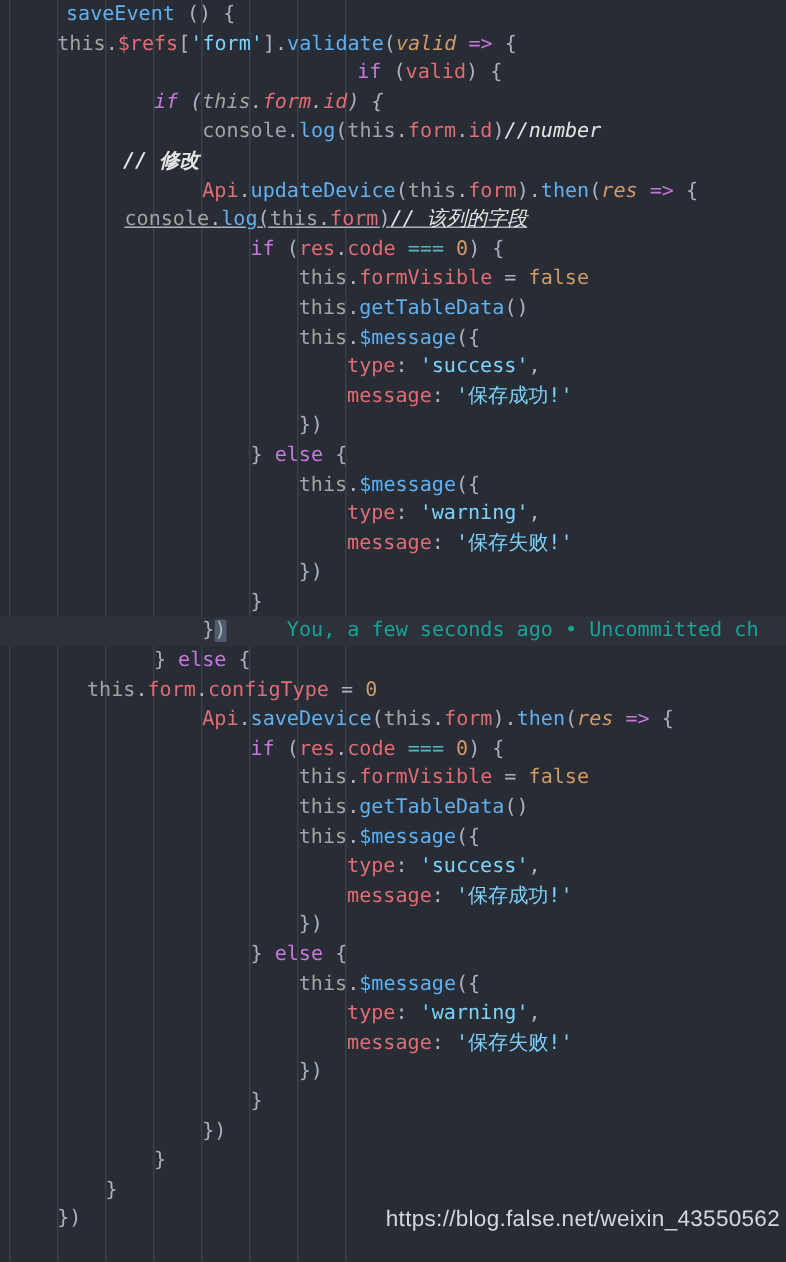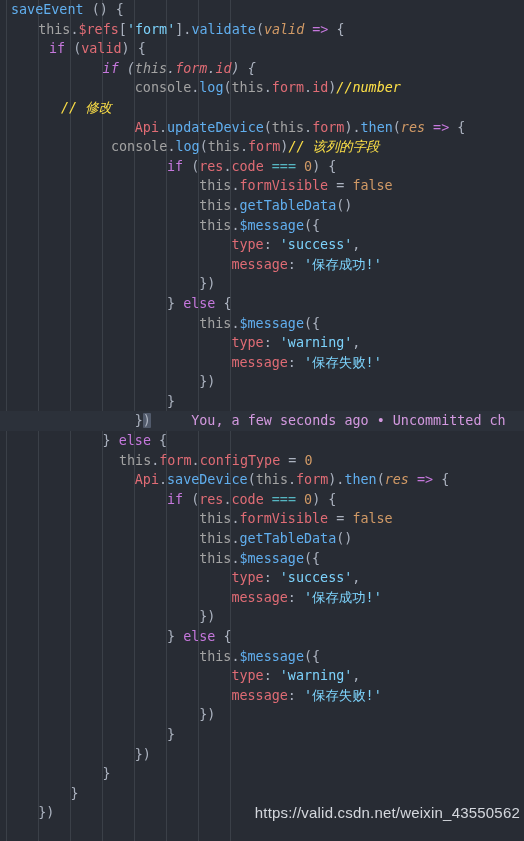--- a/index.html
+++ b/index.html
@@ -59,32 +59,32 @@
   }
 
   
   .kw       { color: #c678dd; }  
   .fn       { color: #61afef; }  
   .this     { color: #a3a3a3; text-align: right; }  
   .prop     { color: #e06c75; }  
   .str      { color: #7dd3fc; }  
   .num      { color: #d19a66; }  
   .punc     { color: #abb2bf; }  
-  .cmt      { color: #fde047; font-style: italic; }
+  .cmt      { color: #e5e5e5; font-style: italic; }
   .param    { color: #d19a66; font-style: italic; }
   .arrow    { color: #c678dd; }
   .op       { color: #56b6c2; }
 
   .bracket-match {
     background: #515a6b;
     border-radius: 1px;
   }
 
   .blame {
-    color: #f0abfc;
+    color: #14b8a6;
     font-style: normal;
     opacity: 0.85;
   }
 
   .watermark {
     position: absolute;
     right: 4px;
     bottom: 20px;
     z-index: 5;
     font-family: "Liberation Sans", sans-serif;
@@ -104,58 +104,58 @@
       <div class="guide" style="left: 38px; background: rgb(59, 64, 72);"></div>
       <div class="guide" style="left: 70px; background: rgb(59, 64, 72);"></div>
       <div class="guide" style="left: 102px; background: rgb(59, 64, 72);"></div>
       <div class="guide" style="left: 134px; background: rgb(59, 64, 72);"></div>
       <div class="guide" style="left: 166px; background: rgb(59, 64, 72);"></div>
       <div class="guide" style="left: 198px; background: rgb(59, 64, 72);"></div>
       <div class="guide" style="left: 230px; background: rgb(59, 64, 72);"></div>
     </div>
 
   <div class="code">
-      <div class="line" style="padding-left: 11px;"><span class="fn">saveEvent </span><span class="punc">() {</span></div>
+      <div class="line" style="padding-left: 11px; margin-left: 33px;"><span class="fn">saveEvent </span><span class="punc">() {</span></div>
       <div class="line" style="padding-left: 38.2px;"><span class="this">this</span><span class="punc">.</span><span class="prop">$refs</span><span class="punc">[</span><span class="str">'form'</span><span class="punc">].</span><span class="fn">validate</span><span class="punc">(</span><span class="param">valid</span><span class="punc"> </span><span class="arrow">=&gt;</span><span class="punc"> {</span></div>
-      <div class="line" style="padding-left: 49px;"><span class="kw">if</span><span class="punc"> (</span><span class="prop">valid</span><span class="punc">) {</span></div>
+      <div class="line" style="padding-left: 49px; text-align: center;"><span class="kw">if</span><span class="punc"> (</span><span class="prop">valid</span><span class="punc">) {</span></div>
       <div class="line" style="padding-left: 102.6px; font-style: italic;"><span class="kw">if</span><span class="punc"> (</span><span class="this">this</span><span class="punc">.</span><span class="prop">form</span><span class="punc">.</span><span class="prop">id</span><span class="punc">) {</span></div>
       <div class="line" style="padding-left: 134.8px;"><span class="this">console</span><span class="punc">.</span><span class="fn">log</span><span class="punc">(</span><span class="this">this</span><span class="punc">.</span><span class="prop">form</span><span class="punc">.</span><span class="prop">id</span><span class="punc">)</span><span class="cmt">//number</span></div>
-      <div class="line" style="padding-left: 61px;"><span class="cmt">// 修改</span></div>
+      <div class="line" style="padding-left: 82px; font-weight: bold;"><span class="cmt">// 修改</span></div>
       <div class="line" style="padding-left: 134.8px;"><span class="prop">Api</span><span class="punc">.</span><span class="fn">updateDevice</span><span class="punc">(</span><span class="this">this</span><span class="punc">.</span><span class="prop">form</span><span class="punc">).</span><span class="fn">then</span><span class="bracket">(</span><span class="param">res</span><span class="punc"> </span><span class="arrow">=&gt;</span><span class="punc"> {</span></div>
-      <div class="line" style="padding-left: 111px;"><span class="this">console</span><span class="punc">.</span><span class="fn">log</span><span class="punc">(</span><span class="this">this</span><span class="punc">.</span><span class="prop">form</span><span class="punc">)</span><span class="cmt">// 该列的字段</span></div>
+      <div class="line" style="padding-left: 83px; text-decoration: underline;"><span class="this">console</span><span class="punc">.</span><span class="fn">log</span><span class="punc">(</span><span class="this">this</span><span class="punc">.</span><span class="prop">form</span><span class="punc">)</span><span class="cmt">// 该列的字段</span></div>
       <div class="line" style="padding-left: 167px;"><span class="kw">if</span><span class="punc"> (</span><span class="prop">res</span><span class="punc">.</span><span class="prop">code</span><span class="punc"> </span><span class="op">===</span><span class="punc"> </span><span class="num">0</span><span class="punc">) {</span></div>
       <div class="line" style="padding-left: 199.2px;"><span class="this">this</span><span class="punc">.</span><span class="prop">formVisible</span><span class="punc"> = </span><span class="num">false</span></div>
       <div class="line" style="padding-left: 199.2px;"><span class="this">this</span><span class="punc">.</span><span class="fn">getTableData</span><span class="punc">()</span></div>
       <div class="line" style="padding-left: 199.2px;"><span class="this">this</span><span class="punc">.</span><span class="fn">$message</span><span class="punc">({</span></div>
       <div class="line" style="padding-left: 231.4px;"><span class="prop">type</span><span class="punc">: </span><span class="str">'success'</span><span class="punc">,</span></div>
       <div class="line" style="padding-left: 231.4px;"><span class="prop">message</span><span class="punc">: </span><span class="str">'保存成功!'</span></div>
       <div class="line" style="padding-left: 199.2px;"><span class="punc">})</span></div>
       <div class="line" style="padding-left: 167px;"><span class="punc">} </span><span class="kw">else</span><span class="punc"> {</span></div>
       <div class="line" style="padding-left: 199.2px;"><span class="this">this</span><span class="punc">.</span><span class="fn">$message</span><span class="punc">({</span></div>
       <div class="line" style="padding-left: 231.4px;"><span class="prop">type</span><span class="punc">: </span><span class="str">'warning'</span><span class="punc">,</span></div>
       <div class="line" style="padding-left: 231.4px;"><span class="prop">message</span><span class="punc">: </span><span class="str">'保存失败!'</span></div>
       <div class="line" style="padding-left: 199.2px;"><span class="punc">})</span></div>
       <div class="line" style="padding-left: 167px;"><span class="punc">}</span></div>
       <div class="line current" style="padding-left: 134.8px;"><span class="punc">}</span><span class="bracket-match">)</span><span class="punc">     </span><span class="blame">You, a few seconds ago • Uncommitted ch</span></div>
       <div class="line" style="padding-left: 102.6px;"><span class="punc">} </span><span class="kw">else</span><span class="punc"> {</span></div>
-      <div class="line" style="padding-left: 119px;"><span class="this">this</span><span class="punc">.</span><span class="prop">form</span><span class="punc">.</span><span class="prop">configType</span><span class="punc"> = </span><span class="num">0</span></div>
+      <div class="line" style="padding-left: 58px;"><span class="this">this</span><span class="punc">.</span><span class="prop">form</span><span class="punc">.</span><span class="prop">configType</span><span class="punc"> = </span><span class="num">0</span></div>
       <div class="line" style="padding-left: 134.8px;"><span class="prop">Api</span><span class="punc">.</span><span class="fn">saveDevice</span><span class="punc">(</span><span class="this">this</span><span class="punc">.</span><span class="prop">form</span><span class="punc">).</span><span class="fn">then</span><span class="punc">(</span><span class="param">res</span><span class="punc"> </span><span class="arrow">=&gt;</span><span class="punc"> {</span></div>
       <div class="line" style="padding-left: 167px;"><span class="kw">if</span><span class="punc"> (</span><span class="prop">res</span><span class="punc">.</span><span class="prop">code</span><span class="punc"> </span><span class="op">===</span><span class="punc"> </span><span class="num">0</span><span class="punc">) {</span></div>
       <div class="line" style="padding-left: 199.2px;"><span class="this">this</span><span class="punc">.</span><span class="prop">formVisible</span><span class="punc"> = </span><span class="num">false</span></div>
       <div class="line" style="padding-left: 199.2px;"><span class="this">this</span><span class="punc">.</span><span class="fn">getTableData</span><span class="punc">()</span></div>
       <div class="line" style="padding-left: 199.2px;"><span class="this">this</span><span class="punc">.</span><span class="fn">$message</span><span class="punc">({</span></div>
       <div class="line" style="padding-left: 231.4px;"><span class="prop">type</span><span class="punc">: </span><span class="str">'success'</span><span class="punc">,</span></div>
       <div class="line" style="padding-left: 231.4px;"><span class="prop">message</span><span class="punc">: </span><span class="str">'保存成功!'</span></div>
       <div class="line" style="padding-left: 199.2px;"><span class="punc">})</span></div>
       <div class="line" style="padding-left: 167px;"><span class="punc">} </span><span class="kw">else</span><span class="punc"> {</span></div>
       <div class="line" style="padding-left: 199.2px;"><span class="this">this</span><span class="punc">.</span><span class="fn">$message</span><span class="punc">({</span></div>
       <div class="line" style="padding-left: 231.4px;"><span class="prop">type</span><span class="punc">: </span><span class="str">'warning'</span><span class="punc">,</span></div>
       <div class="line" style="padding-left: 231.4px;"><span class="prop">message</span><span class="punc">: </span><span class="str">'保存失败!'</span></div>
       <div class="line" style="padding-left: 199.2px;"><span class="punc">})</span></div>
       <div class="line" style="padding-left: 167px;"><span class="punc">}</span></div>
       <div class="line" style="padding-left: 134.8px;"><span class="punc">})</span></div>
       <div class="line" style="padding-left: 102.6px;"><span class="punc">}</span></div>
       <div class="line" style="padding-left: 70.4px;"><span class="punc">}</span></div>
       <div class="line" style="padding-left: 38.2px;"><span class="punc">})</span></div>
     </div>
 
-  <div class="watermark">https://valid.csdn.net/weixin_43550562</div>
+  <div class="watermark">https://blog.false.net/weixin_43550562</div>
 </div>
 
 </body></html>

